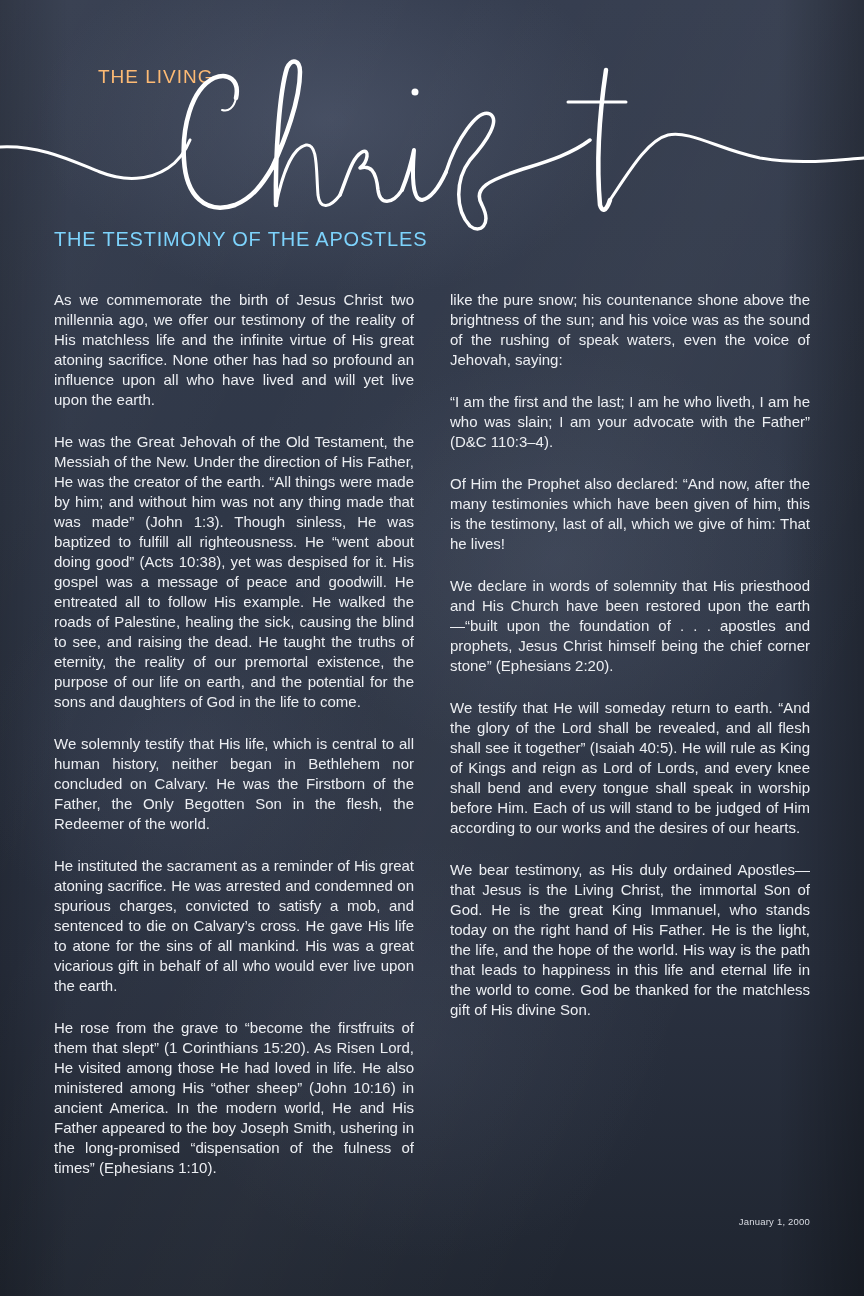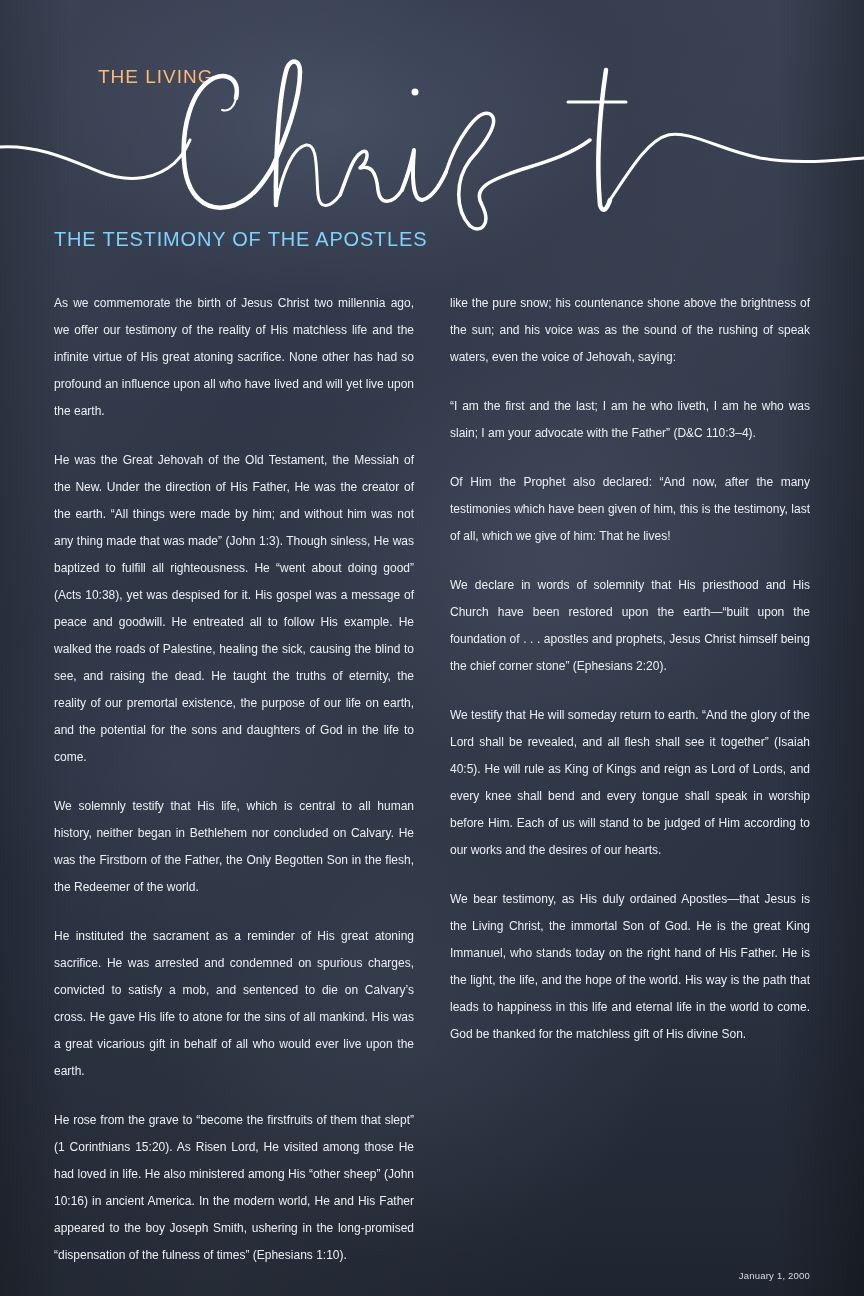--- a/index.html
+++ b/index.html
@@ -37,26 +37,26 @@
     color: #7dd3fc;
   }
   .script-title { position: absolute; left: 0; top: 40px; width: 864px; height: 220px; }
   .columns {
     position: absolute; left: 54px; top: 290px; width: 756px;
     display: flex; justify-content: space-between;
   }
   .col { width: 360px; }
   .para {
     margin: 0 0 22px 0;
-    font-size: 12px; line-height: 27px;
+    font-size: 15px; line-height: 20px;
     text-align: justify;
     color: #eceef2;
   }
   .date {
-    position: absolute; right: 54px; top: 1270px;
+    position: absolute; right: 54px; top: 1216px;
     font-size: 9.5px; color: #d8dbe2; letter-spacing: 0.2px;
   }
 </style>
 </head>
 <body>
 
 <div class="bg"></div>
 
 <div class="header">
   <div class="kicker">THE LIVING</div>

